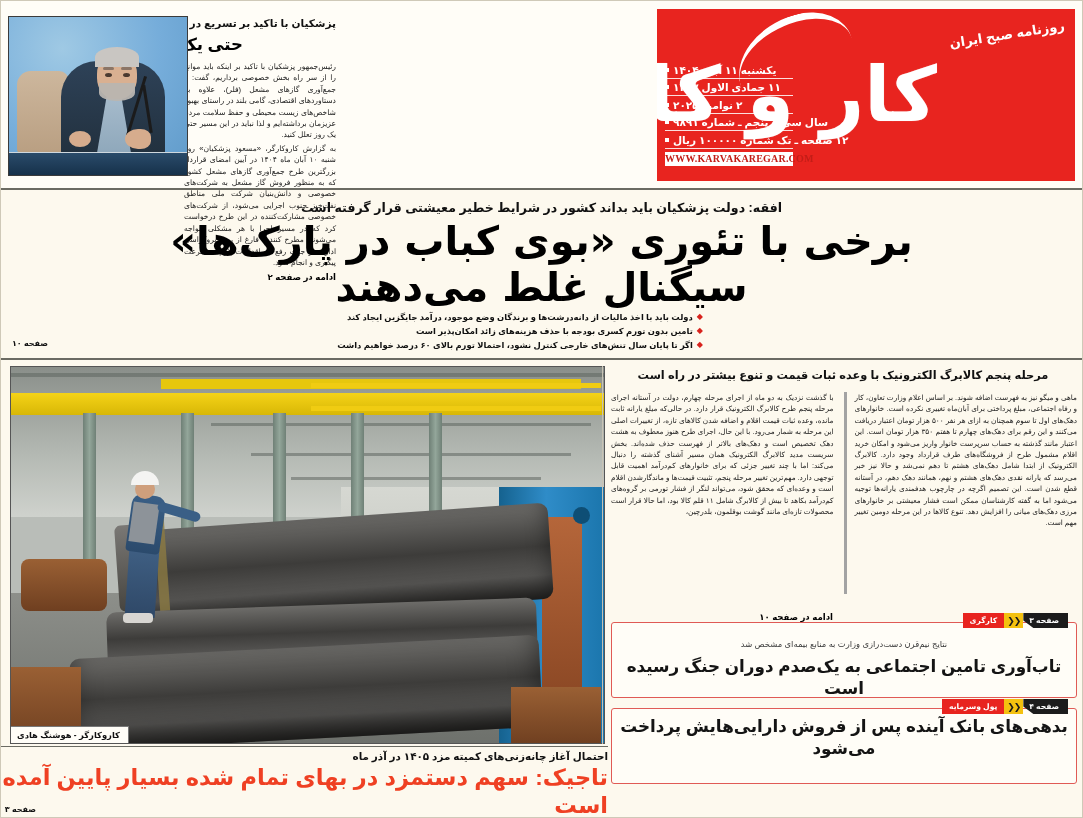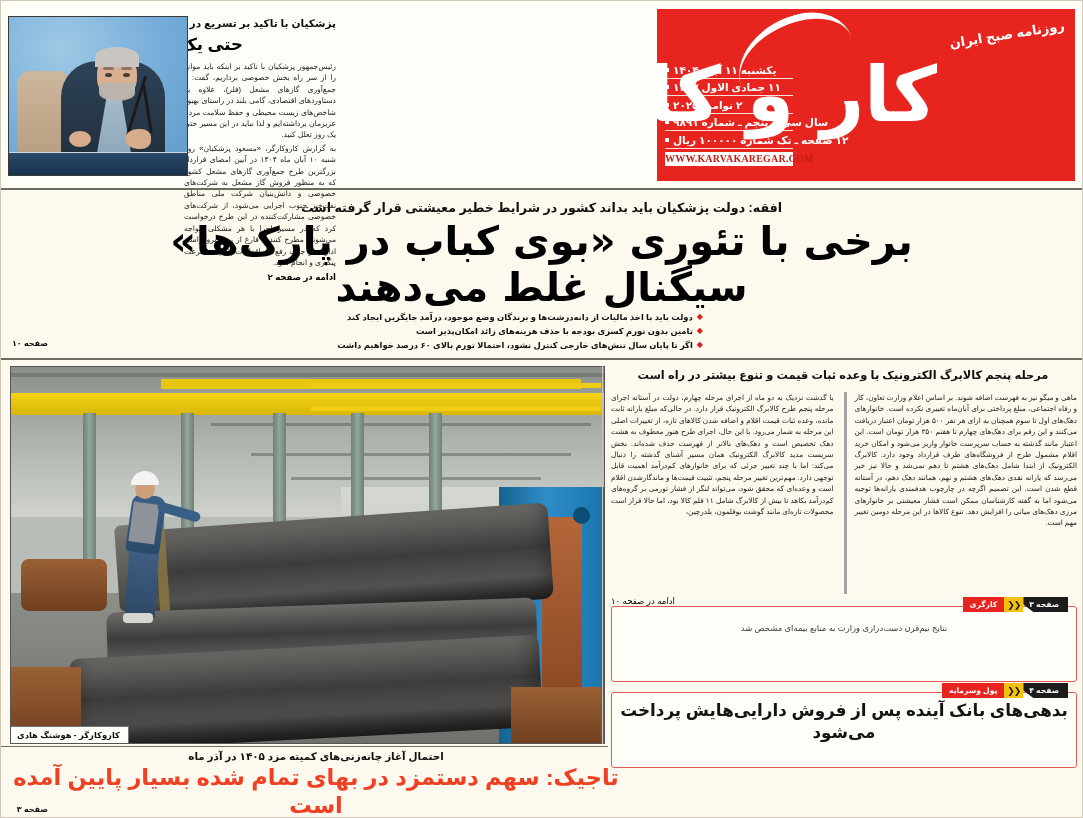--- a/index.html
+++ b/index.html
@@ -448,23 +448,22 @@
     font-size: 8.4px;
     font-weight: bold;
     padding: 3px 8px 3px 6px;
     border-top: 1px solid #777;
     border-right: 1px solid #777;
   }
 
   
   #bottom-left-block {
     position: absolute;
-    left: 12px; top: 748px;
+    left: 0; top: 748px;
     width: 608px; height: 70px;
-    text-align: center;
   }
   #bl-kicker {
     font-size: 10.4px;
     font-weight: bold;
     color: #111;
     margin-top: 2px;
   }
   #bl-headline {
     margin-top: 2px;
     font-size: 22.5px;
@@ -521,25 +520,26 @@
     text-align: justify;
     text-align-last: right;
     direction: rtl;
   }
   #rc-body .col.c-left {
     border-left: 3px solid #a3a3a3;
     padding-left: 8px;
   }
   #rc-continue {
     font-size: 8.6px;
-    font-weight: normal;
+    font-weight: bold;
     color: #000;
-    text-align: left;
+    text-align: right;
     padding: 2px 0 0 8px;
     margin-right: 250px;
+    margin-top: 16px;
   }
 
   
   .teaser {
     position: relative;
     margin: 0 6px 0 8px;
     border: 1px solid #e05a55;
     border-radius: 3px;
     background: #fffdf7;
     height: 76px;
@@ -758,20 +758,21 @@
     </div>
     <div id="rc-continue">ادامه در صفحه ۱۰</div>
 
     <div class="teaser">
       <div class="teaser-tag">
         <span class="tag-black">صفحه ۳</span>
         <span class="tag-arrows">❮❮</span>
         <span class="tag-red">کارگری</span>
       </div>
       <div class="teaser-kicker">نتایج نیم‌قرن دست‌درازی وزارت به منابع بیمه‌ای مشخص شد</div>
+      <div class="teaser-headline">تاب‌آوری تامین اجتماعی به یک‌صدم دوران جنگ رسیده است</div>
     </div>
 
     <div class="teaser">
       <div class="teaser-tag">
         <span class="tag-black">صفحه ۴</span>
         <span class="tag-arrows">❮❮</span>
         <span class="tag-red">پول وسرمایه</span>
       </div>
       <div class="teaser-headline">بدهی‌های بانک آینده پس از فروش دارایی‌هایش پرداخت می‌شود</div>
     </div>

